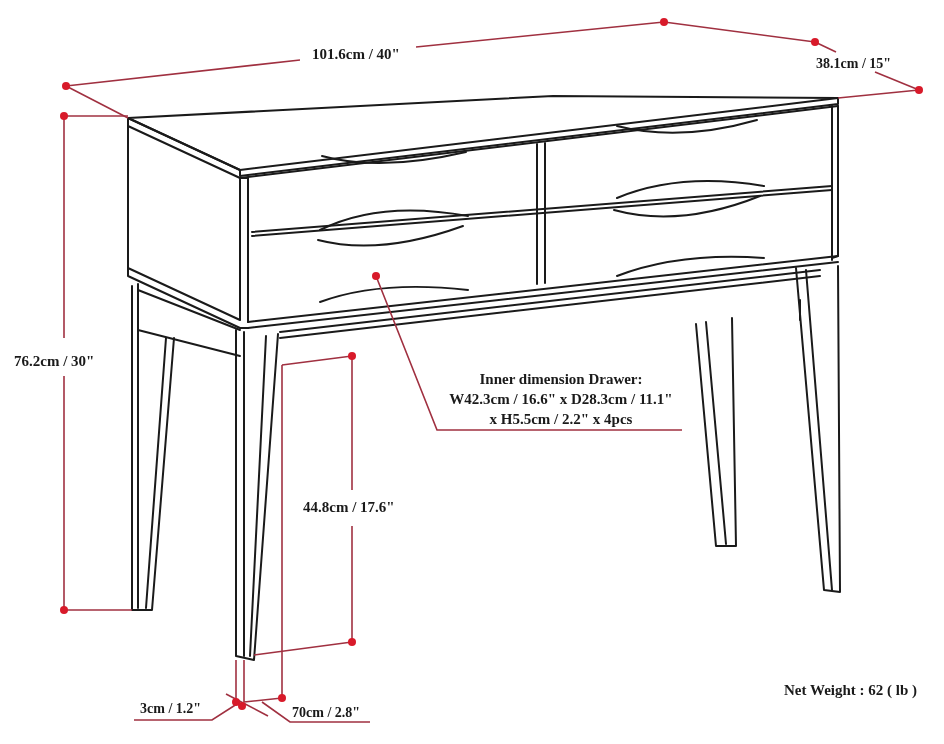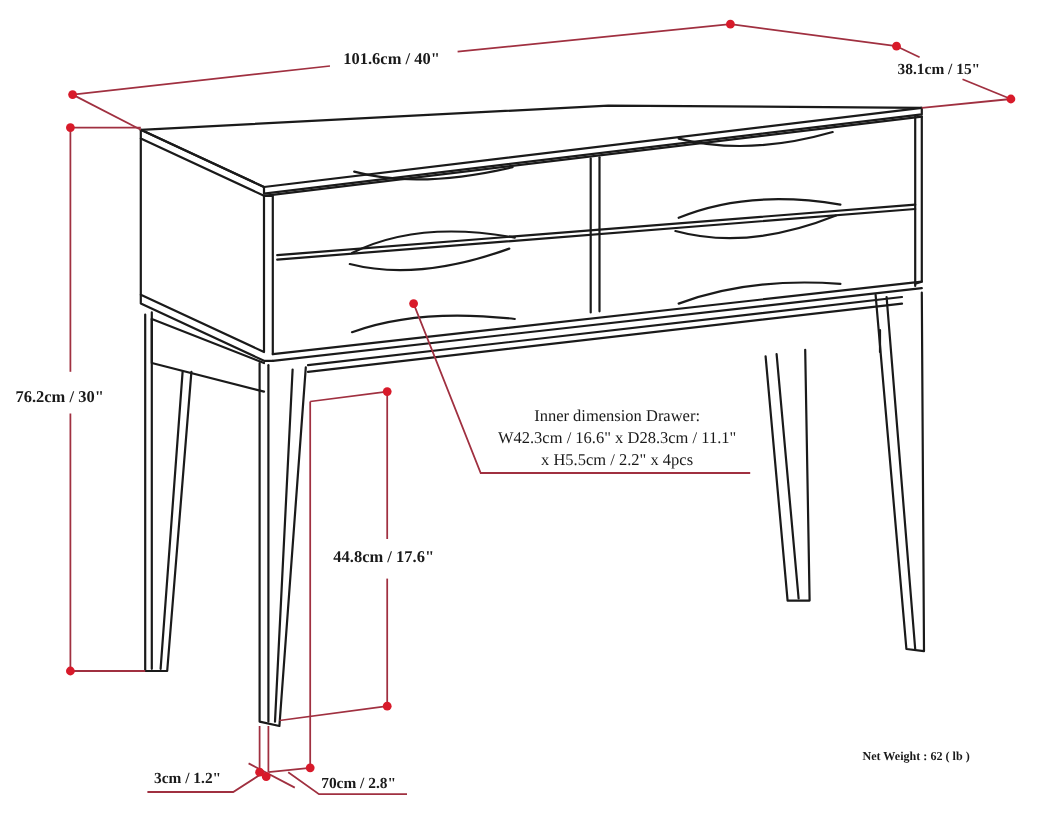--- a/index.html
+++ b/index.html
@@ -12,21 +12,21 @@
       font-weight: bold;
       color: #1a1a1a;
       white-space: nowrap;
       background: #ffffff;
       line-height: 1;
     }
     .lbl-plain { background: transparent; }
     .note {
       position: absolute;
       font-family: "Liberation Serif", "DejaVu Serif", serif;
-      font-weight: normal;
+      font-weight: bold;
       color: #1a1a1a;
       text-align: center;
       font-size: 15px;
       line-height: 20px;
     }
   </style>
 </head>
 <body>
 
 <div id="stage">
@@ -140,14 +140,14 @@
   <div class="lbl" style="left:303px; top:500px; font-size:15px;">44.8cm / 17.6"</div>
   <div class="lbl lbl-plain" style="left:140px; top:702px; font-size:14px;">3cm / 1.2"</div>
   <div class="lbl lbl-plain" style="left:292px; top:706px; font-size:14px;">70cm / 2.8"</div>
 
   <div class="note" style="left:436px; top:369px; width:250px;">
     <div>Inner dimension Drawer:</div>
     <div>W42.3cm / 16.6" x D28.3cm / 11.1"</div>
     <div>x H5.5cm / 2.2" x 4pcs</div>
   </div>
 
-  <div class="lbl lbl-plain" style="left:784px; top:683px; font-size:11px;">Net Weight : 62 ( lb )</div>
+  <div class="lbl lbl-plain" style="left:784px; top:683px; font-size:15px;">Net Weight : 62 ( lb )</div>
 </div>
 
 </body></html>

